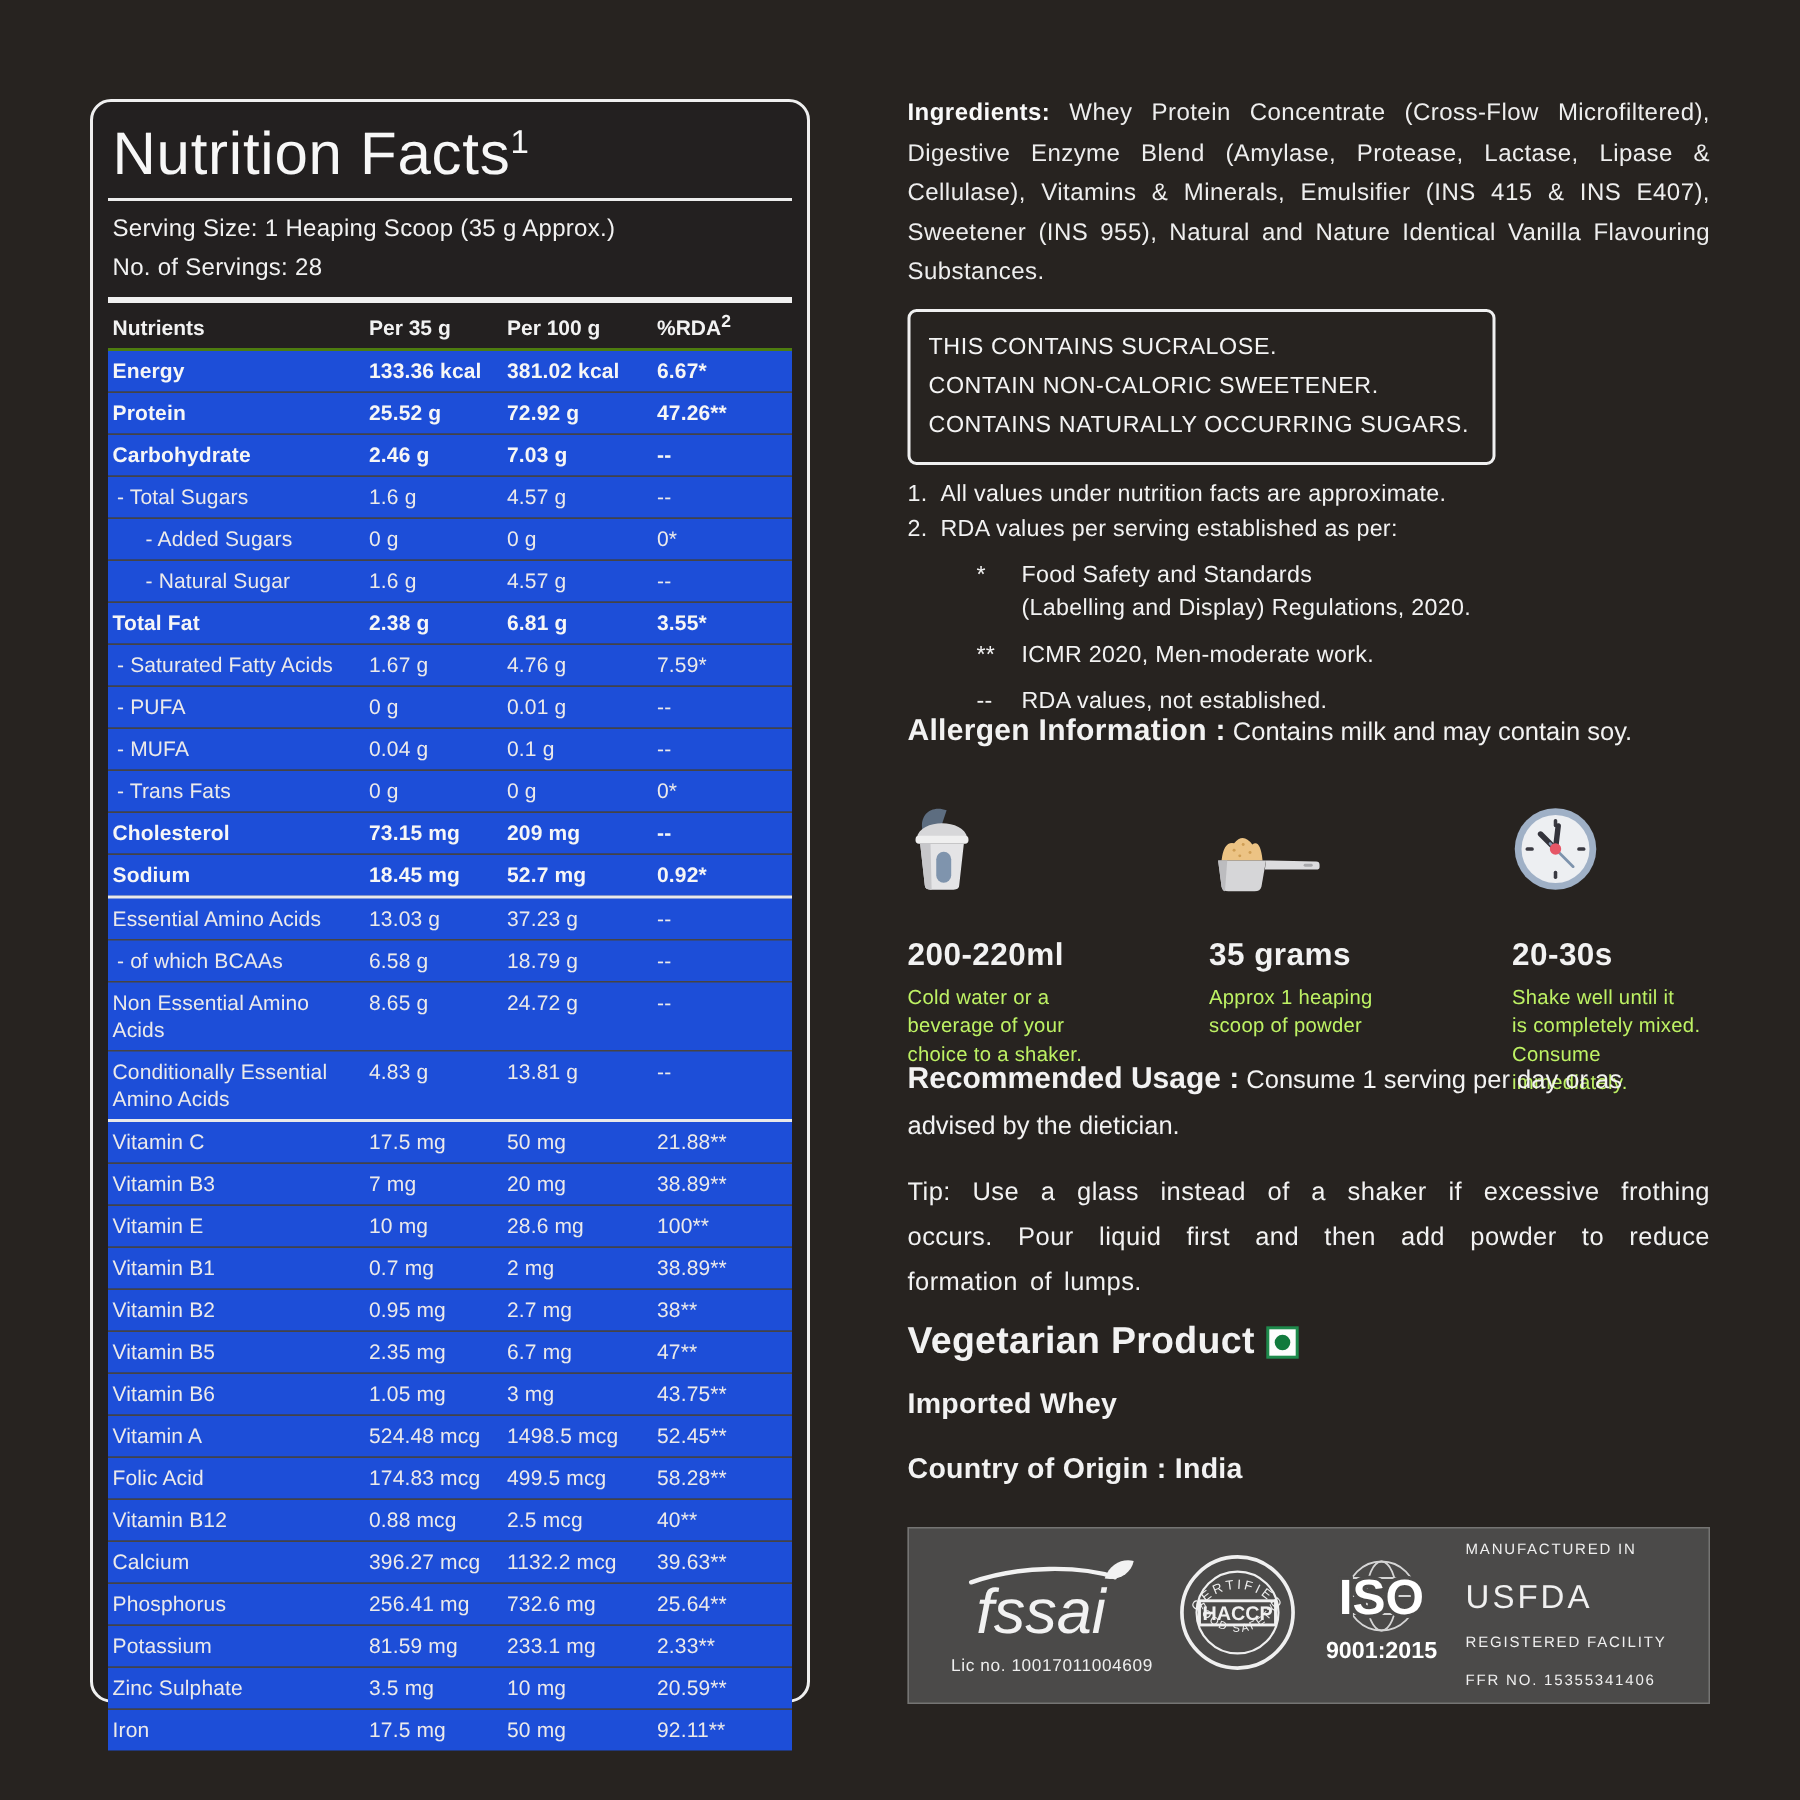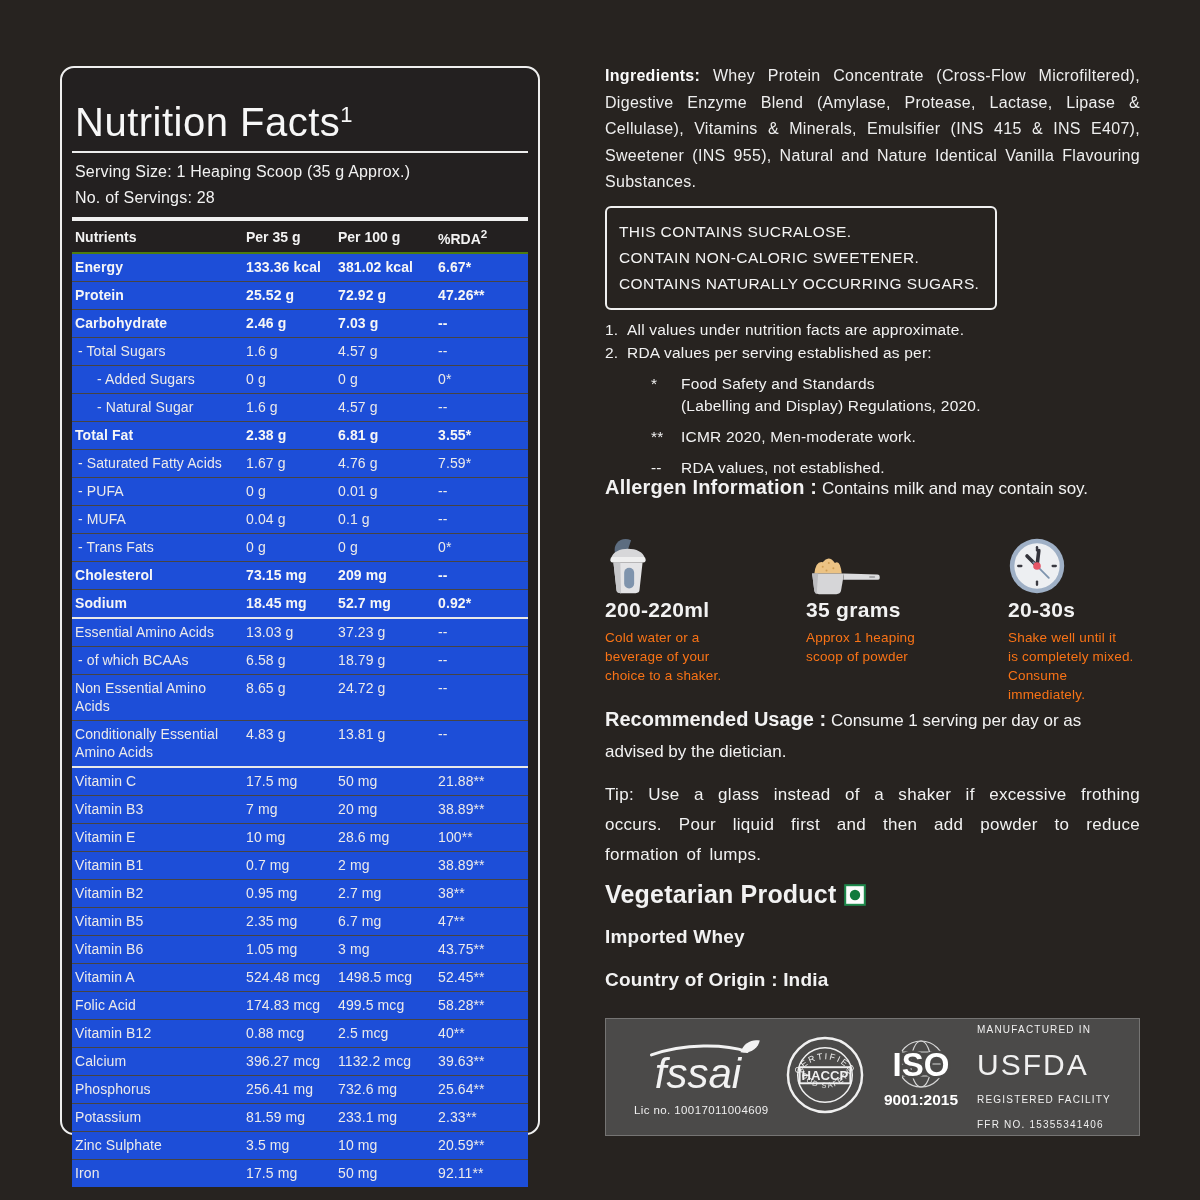--- a/index.html
+++ b/index.html
@@ -6,21 +6,21 @@
   body{
     width:1200px;height:1200px;position:relative;overflow:hidden;
     background:#272320;
     font-family:"Liberation Sans","DejaVu Sans",sans-serif;
     color:#f2f2f2;
   }
   
   .panel{
     position:absolute;left:60px;top:66px;width:480px;height:1069px;
     box-sizing:border-box;border:2.5px solid #efefef;border-radius:14px;
-    background:#232020;padding:26px 10px 0;
+    background:#232020;padding:6px 10px 0;
   }
   .panel-title{font-size:40px;line-height:42px;letter-spacing:.5px;color:#f7f7f7;padding-left:3px;font-weight:400}
   .panel-title sup{font-size:22px}
   .title-rule{height:2px;background:#ededed;margin:8px 0 6px}
   .serving-line{font-size:16px;line-height:26px;letter-spacing:.2px;padding-left:3px}
   .thick-rule{height:4px;background:#f0f0f0;margin-top:6px}
   .thead{
     display:grid;grid-template-columns:171px 92px 100px 1fr;
     font-weight:bold;font-size:14px;padding:6px 0 5px;align-items:center;
     border-bottom:2px solid #4d7c0f;
@@ -48,38 +48,38 @@
   }
   #notes{top:318px;font-size:15.5px;letter-spacing:.2px}
   .note-item{display:flex;line-height:23px}
   .note-num{width:22px;flex:none}
   .subnote{display:flex;margin-top:9px;margin-left:46px;line-height:22px}
   .subnote-mark{width:30px;flex:none}
   #allergen{top:474px;font-size:17px;line-height:26px}
   #allergen b{font-size:20px;letter-spacing:.2px}
   #usage{top:531px;display:grid;grid-template-columns:201px 202px 1fr}
   .u-icon{height:64px;display:flex;align-items:flex-end}
-  .u-title{font-size:21px;font-weight:bold;margin-top:3px;letter-spacing:.3px}
-  .u-lines{font-size:13.5px;line-height:19px;color:#f97316;margin-top:6px;letter-spacing:.2px}
+  .u-title{font-size:21px;font-weight:bold;margin-top:30px;letter-spacing:.3px}
+  .u-lines{font-size:13.5px;line-height:19px;color:#bef264;margin-top:6px;letter-spacing:.2px}
   #recommended{top:704px;font-size:17px;line-height:31px}
   #recommended b{font-size:20px}
   #tip{top:780px;font-size:17px;line-height:30px;text-align:justify;letter-spacing:.3px;word-spacing:3px}
   #veg{top:880px;font-size:25px;font-weight:bold;display:flex;align-items:center;gap:8px;letter-spacing:.2px}
   #imported{top:926px;font-size:19px;font-weight:bold;letter-spacing:.2px}
   #origin{top:969px;font-size:19px;font-weight:bold;letter-spacing:.2px}
   #certbar{
     top:1018px;height:118px;box-sizing:border-box;background:#4b4a49;
     border:1px solid #757473;display:flex;align-items:center;
     justify-content:space-between;padding:0 28px;
   }
-  .fssai-block{text-align:center}
+  .fssai-block{text-align:left}
   .fssai-lic{font-size:11.5px;letter-spacing:.4px;color:#efefef;margin-top:-2px}
   .usfda-block{color:#f0f0f0;line-height:1}
   .usfda-s{font-size:10px;letter-spacing:1.2px;margin:15px 0}
-  .usfda-b{font-size:30px;letter-spacing:2px;margin:4px 0 5px}
+  .usfda-b{font-size:22px;letter-spacing:2px;margin:4px 0 5px}
   svg text{font-family:"Liberation Sans","DejaVu Sans",sans-serif}
 </style>
 </head>
 <body>
 
 <div class="panel">
   <div class="panel-title"><span>Nutrition Facts</span><sup>1</sup></div>
   <div class="title-rule"></div>
   <div class="serving-line">Serving Size: 1 Heaping Scoop (35 g Approx.)</div>
   <div class="serving-line">No. of Servings: 28</div>

